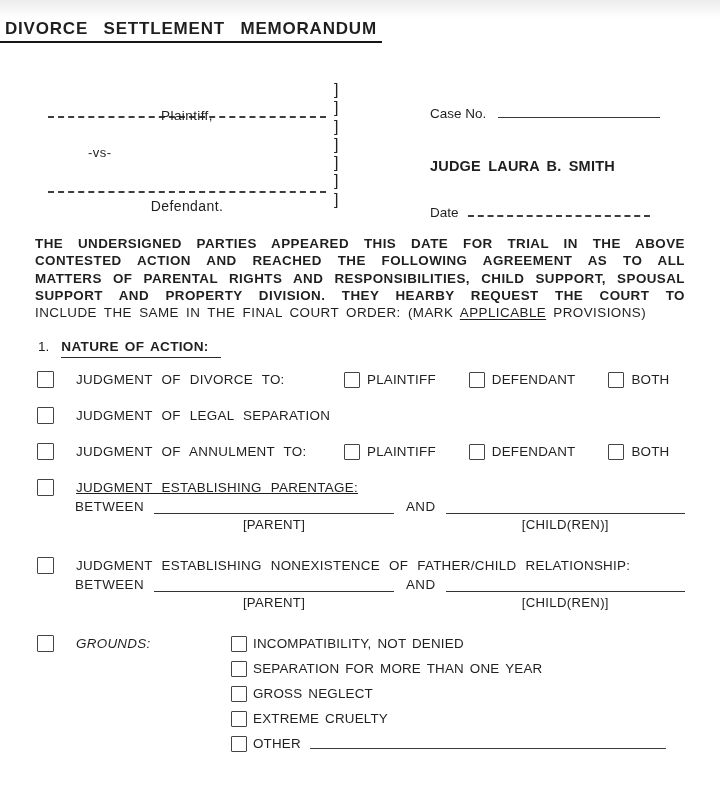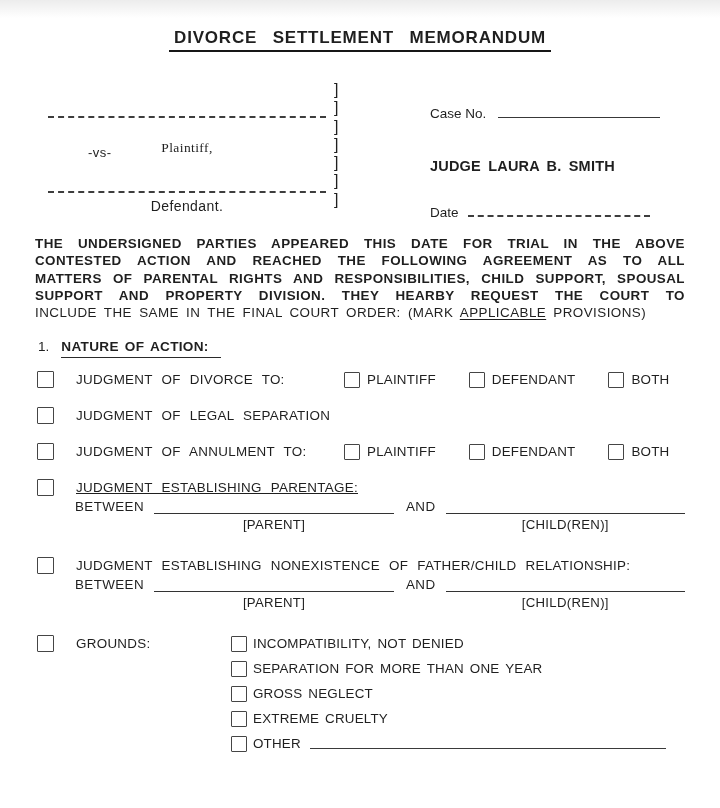--- a/index.html
+++ b/index.html
@@ -7,31 +7,31 @@
     position:relative;width:720px;height:808px;background:#ffffff;
     font-family:"Liberation Sans",sans-serif;color:#1f1f1f;overflow:hidden;
   }
   .page::before{ 
     content:"";position:absolute;top:0;left:0;right:0;height:18px;
     background:linear-gradient(to bottom, rgba(170,170,170,0.22), rgba(255,255,255,0));
     pointer-events:none;
   }
 
   
-  .title-wrap{position:absolute;top:28px;left:0;width:100%;text-align:center;}
+  .title-wrap{position:absolute;top:19px;left:0;width:100%;text-align:left;}
   .title{
     display:inline-block;font-size:17px;font-weight:bold;letter-spacing:0.8px;
     word-spacing:10px;border-bottom:2.5px solid #161616;padding:0 5px 2px 5px;
   }
 
   
   .caption{position:absolute;top:78px;left:0;width:720px;height:148px;font-size:13.5px;}
   .dash-line{border-bottom:2px dashed #3d3d3d;height:0;}
   .cap-line-p{position:absolute;left:48px;top:38px;width:278px;}
-  .cap-plaintiff{position:absolute;left:48px;top:62px;width:278px;text-align:center;letter-spacing:0.4px;font-family:Liberation Serif, serif;}
+  .cap-plaintiff{position:absolute;left:48px;top:30px;width:278px;text-align:center;letter-spacing:0.4px;}
   .cap-vs{position:absolute;left:88px;top:67px;font-size:13px;letter-spacing:0.5px;}
   .cap-line-d{position:absolute;left:48px;top:113px;width:278px;}
   .cap-defendant{position:absolute;left:48px;top:120px;width:278px;text-align:center;font-size:14px;letter-spacing:0.4px;}
   .cap-brackets{
     position:absolute;left:334px;top:3px;font-size:16px;line-height:18.3px;
     white-space:pre-line;font-weight:500;
   }
   .cap-case{position:absolute;left:430px;top:26px;}
   .fill-solid{display:inline-block;width:162px;height:13px;border-bottom:1.6px solid #383838;vertical-align:baseline;}
   .cap-judge{position:absolute;left:430px;top:80px;font-weight:bold;font-size:14.5px;letter-spacing:0.2px;word-spacing:3px;}
@@ -67,21 +67,21 @@
   .between .kw{padding-top:3px;flex:none;}
   .blank{display:flex;flex-direction:column;}
   .blank .rule{height:17px;border-bottom:1.7px solid #333;}
   .blank .sub{text-align:center;padding-top:3px;font-size:13.2px;letter-spacing:0.3px;}
   .blank.first{width:240px;margin-left:10px;flex:none;}
   .between .and{padding:3px 0 0 12px;margin-right:10px;flex:none;}
   .blank.second{flex:1;}
 
   .grounds-opts{display:flex;flex-direction:column;gap:9px;padding-top:1px;}
   .grounds-opts .opt .label{margin-left:6px;word-spacing:2px;}
-  .label.grounds-fixed{width:155px;flex:none;}
+  .label.grounds-fixed{width:155px;flex:none;font-style:italic;}
   .other-rule{display:inline-block;width:356px;height:12px;border-bottom:1.7px solid #3a3a3a;margin-left:9px;}
 </style>
 </head>
 <body>
 
 <div class="page">
 
   <div class="title-wrap">
     <span class="title">DIVORCE SETTLEMENT MEMORANDUM</span>
   </div>

